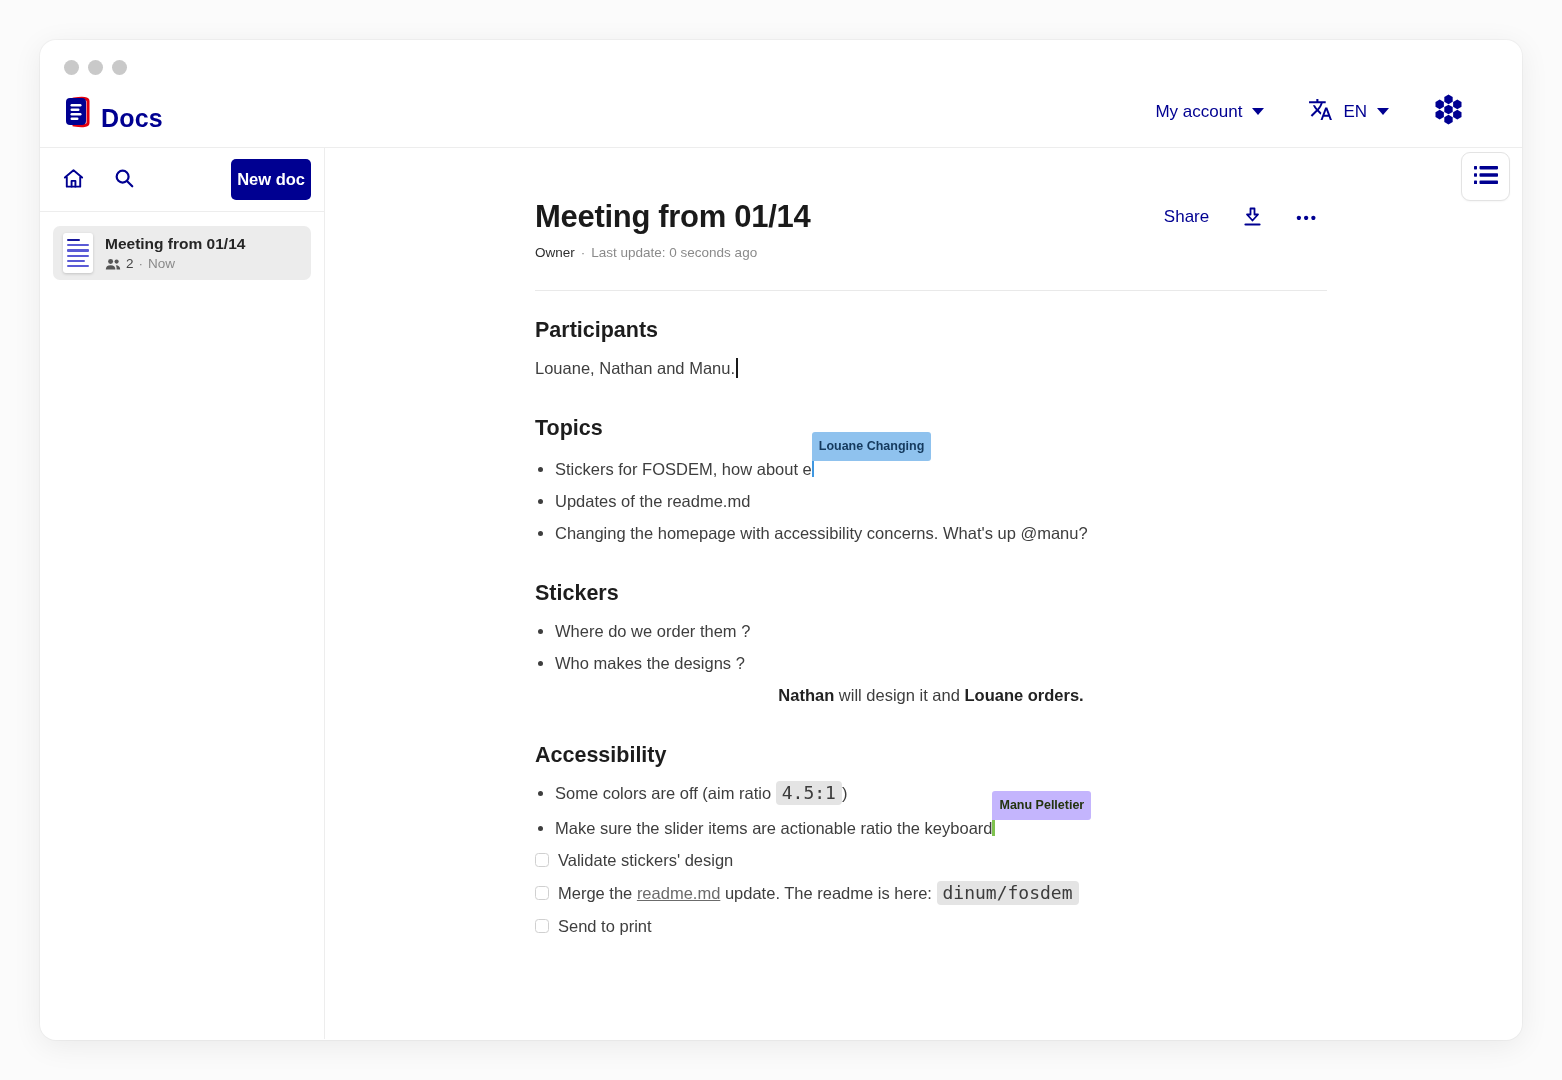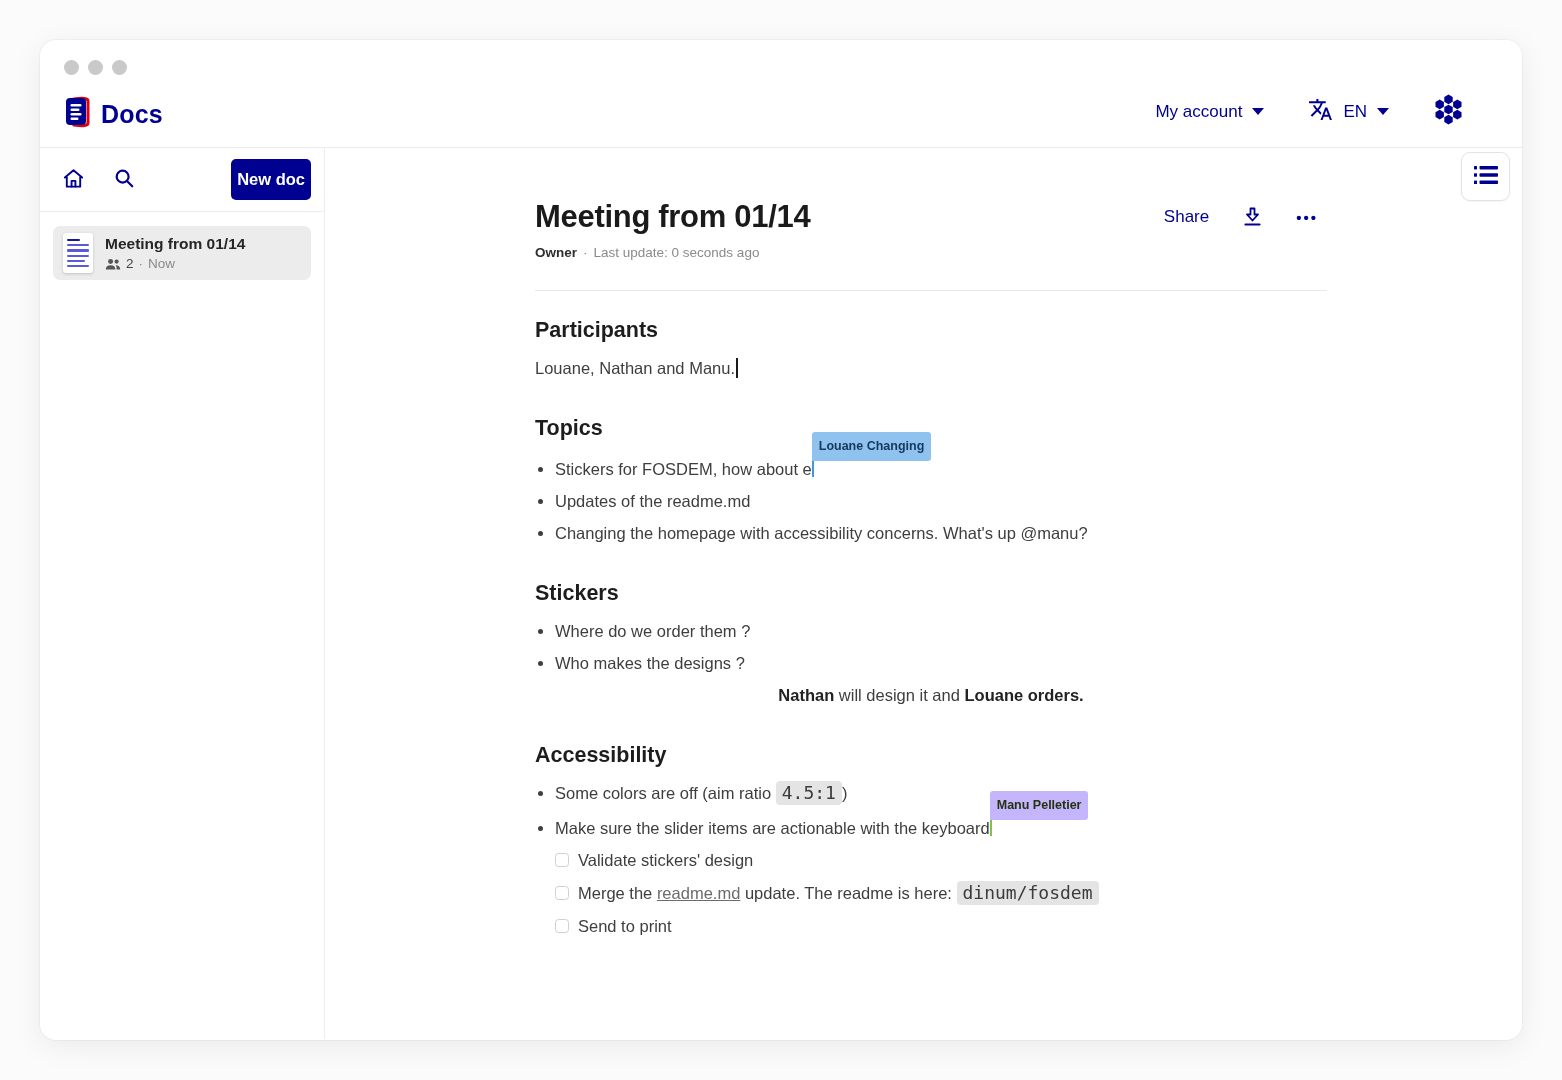--- a/index.html
+++ b/index.html
@@ -14,21 +14,21 @@
     background:#ffffff; border-radius:16px;
     box-shadow:0 6px 30px rgba(0,0,0,0.07), 0 0 0 1px rgba(0,0,0,0.03);
     overflow:hidden;
   }
   
   .app-header {
     position:relative; height:108px; border-bottom:1px solid #ededed;
   }
   .window-dots { position:absolute; left:24px; top:20px; display:flex; gap:9px; }
   .window-dots span { width:15px; height:15px; border-radius:50%; background:#c9c9c9; display:block; }
-  .brand { position:absolute; left:24px; bottom:14px; display:flex; align-items:center; gap:9px; }
+  .brand { position:absolute; left:24px; bottom:14px; display:flex; align-items:flex-end; gap:9px; }
   .brand-name { color:#000091; font-size:25px; font-weight:800; letter-spacing:0.2px; }
   .header-right {
     position:absolute; right:58px; bottom:18px; display:flex; align-items:center; gap:44px;
   }
   .hdr-link { display:flex; align-items:center; gap:10px; color:#000091; font-size:17px; font-weight:500; cursor:pointer; }
   .caret-down { width:0; height:0; border-left:6px solid transparent; border-right:6px solid transparent; border-top:7px solid #000091; display:inline-block; }
   
   .app-body { display:flex; height:891px; }
   .sidebar { width:285px; border-right:1px solid #ededed; flex:none; }
   .sidebar-toolbar {
@@ -62,21 +62,21 @@
     border:1px solid #e3e3e3; border-radius:9px; cursor:pointer;
     display:flex; align-items:center; justify-content:center; box-shadow:0 1px 2px rgba(0,0,0,0.04);
   }
   .doc-area { padding:50px 195px 0 210px; }
   .title-row { display:flex; align-items:center; justify-content:space-between; }
   .doc-title { font-size:31px; font-weight:800; color:#1a1a1a; letter-spacing:-0.3px; line-height:38px; }
   .share-group { display:flex; align-items:center; gap:34px; margin-right:9px; }
   .share-label { color:#000091; font-size:17px; font-weight:500; cursor:pointer; }
   .more-dots { color:#000091; font-size:15px; font-weight:700; letter-spacing:2px; cursor:pointer; }
   .meta-row { margin-top:9px; font-size:13.5px; color:#8a8a8a; display:flex; gap:6px; align-items:baseline; }
-  .meta-owner { color:#2e2e2e; font-weight:700; }
+  .meta-owner { color:#2e2e2e; font-weight:400; }
   .doc-hr { border:none; border-top:1px solid #e9e9e9; margin:30px 0 0; }
   h2.sec { font-size:21.5px; font-weight:700; color:#1d1d1d; margin:36px 0 13px; }
   h2.sec.first { margin-top:27px; }
   .para { font-size:16.5px; color:#3e3e3e; line-height:24px; }
   ul.bullets { margin:0; padding-left:20px; }
   ul.bullets li { font-size:16.5px; color:#3e3e3e; line-height:24px; margin-bottom:8px; }
   .note { font-size:16.5px; color:#3e3e3e; line-height:24px; margin-top:6px;text-align:center; }
   .note b { color:#222; }
   .code-chip {
     font-family:"DejaVu Sans Mono", monospace; font-size:18px; color:#3c3c3c;
@@ -90,21 +90,21 @@
   .remote-caret.green { background:#7fc24f; }
   .caret-label {
     position:absolute; left:0; bottom:17px; white-space:nowrap;
     font-size:12.5px; font-weight:700; padding:2px 7px 3px; border-radius:3px 3px 3px 0;
   }
   .caret-label.blue { background:#8fc2ee; color:#14395d; }
   .caret-label.green { background:#c4b5fd; color:#24330f; }
   .text-caret { display:inline-block; width:2px; height:20px; background:#1a1a1a; vertical-align:-4px; margin-left:1px; }
   
   .task-list { margin-top:4px; }
-  .task { display:flex; align-items:center; gap:9px; margin-bottom:9px; font-size:16.5px; color:#3e3e3e; line-height:24px;margin-left:20px; }
+  .task { display:flex; align-items:center; gap:9px; margin-bottom:9px; font-size:16.5px; color:#3e3e3e; line-height:24px; }
   .checkbox {
     width:14px; height:14px; border:1.5px solid #d0d0d0; border-radius:3.5px; background:#fff; flex:none; cursor:pointer;
   }
 </style>
 </head>
 <body>
 
 <div class="window">
 
   <div class="app-header">
@@ -257,21 +257,21 @@
         <ul class="bullets">
           <li><span>Where do we order them ?</span></li>
           <li><span>Who makes the designs ?</span></li>
         </ul>
         <p class="note"><b>Nathan</b><span> will design it and </span><b>Louane</b><b> orders.</b></p>
 
         <h2 class="sec">Accessibility</h2>
         <ul class="bullets">
           <li><span>Some colors are off (aim ratio </span><span class="code-chip">4.5:1</span><span>)</span></li>
           <li>
-            <span>Make sure the slider items are actionable with the keyboard</span><span class="caret-wrap"><span class="caret-label green">Manu Pelletier</span><span class="remote-caret green"></span></span>
+            <span>Make sure the slider items are actionable ratio the keyboard</span><span class="caret-wrap"><span class="caret-label green">Manu Pelletier</span><span class="remote-caret green"></span></span>
           </li>
         </ul>
 
         <div class="task-list">
           <div class="task">
             <span class="checkbox"></span>
             <span>Validate stickers' design</span>
           </div>
           <div class="task">
             <span class="checkbox"></span>

